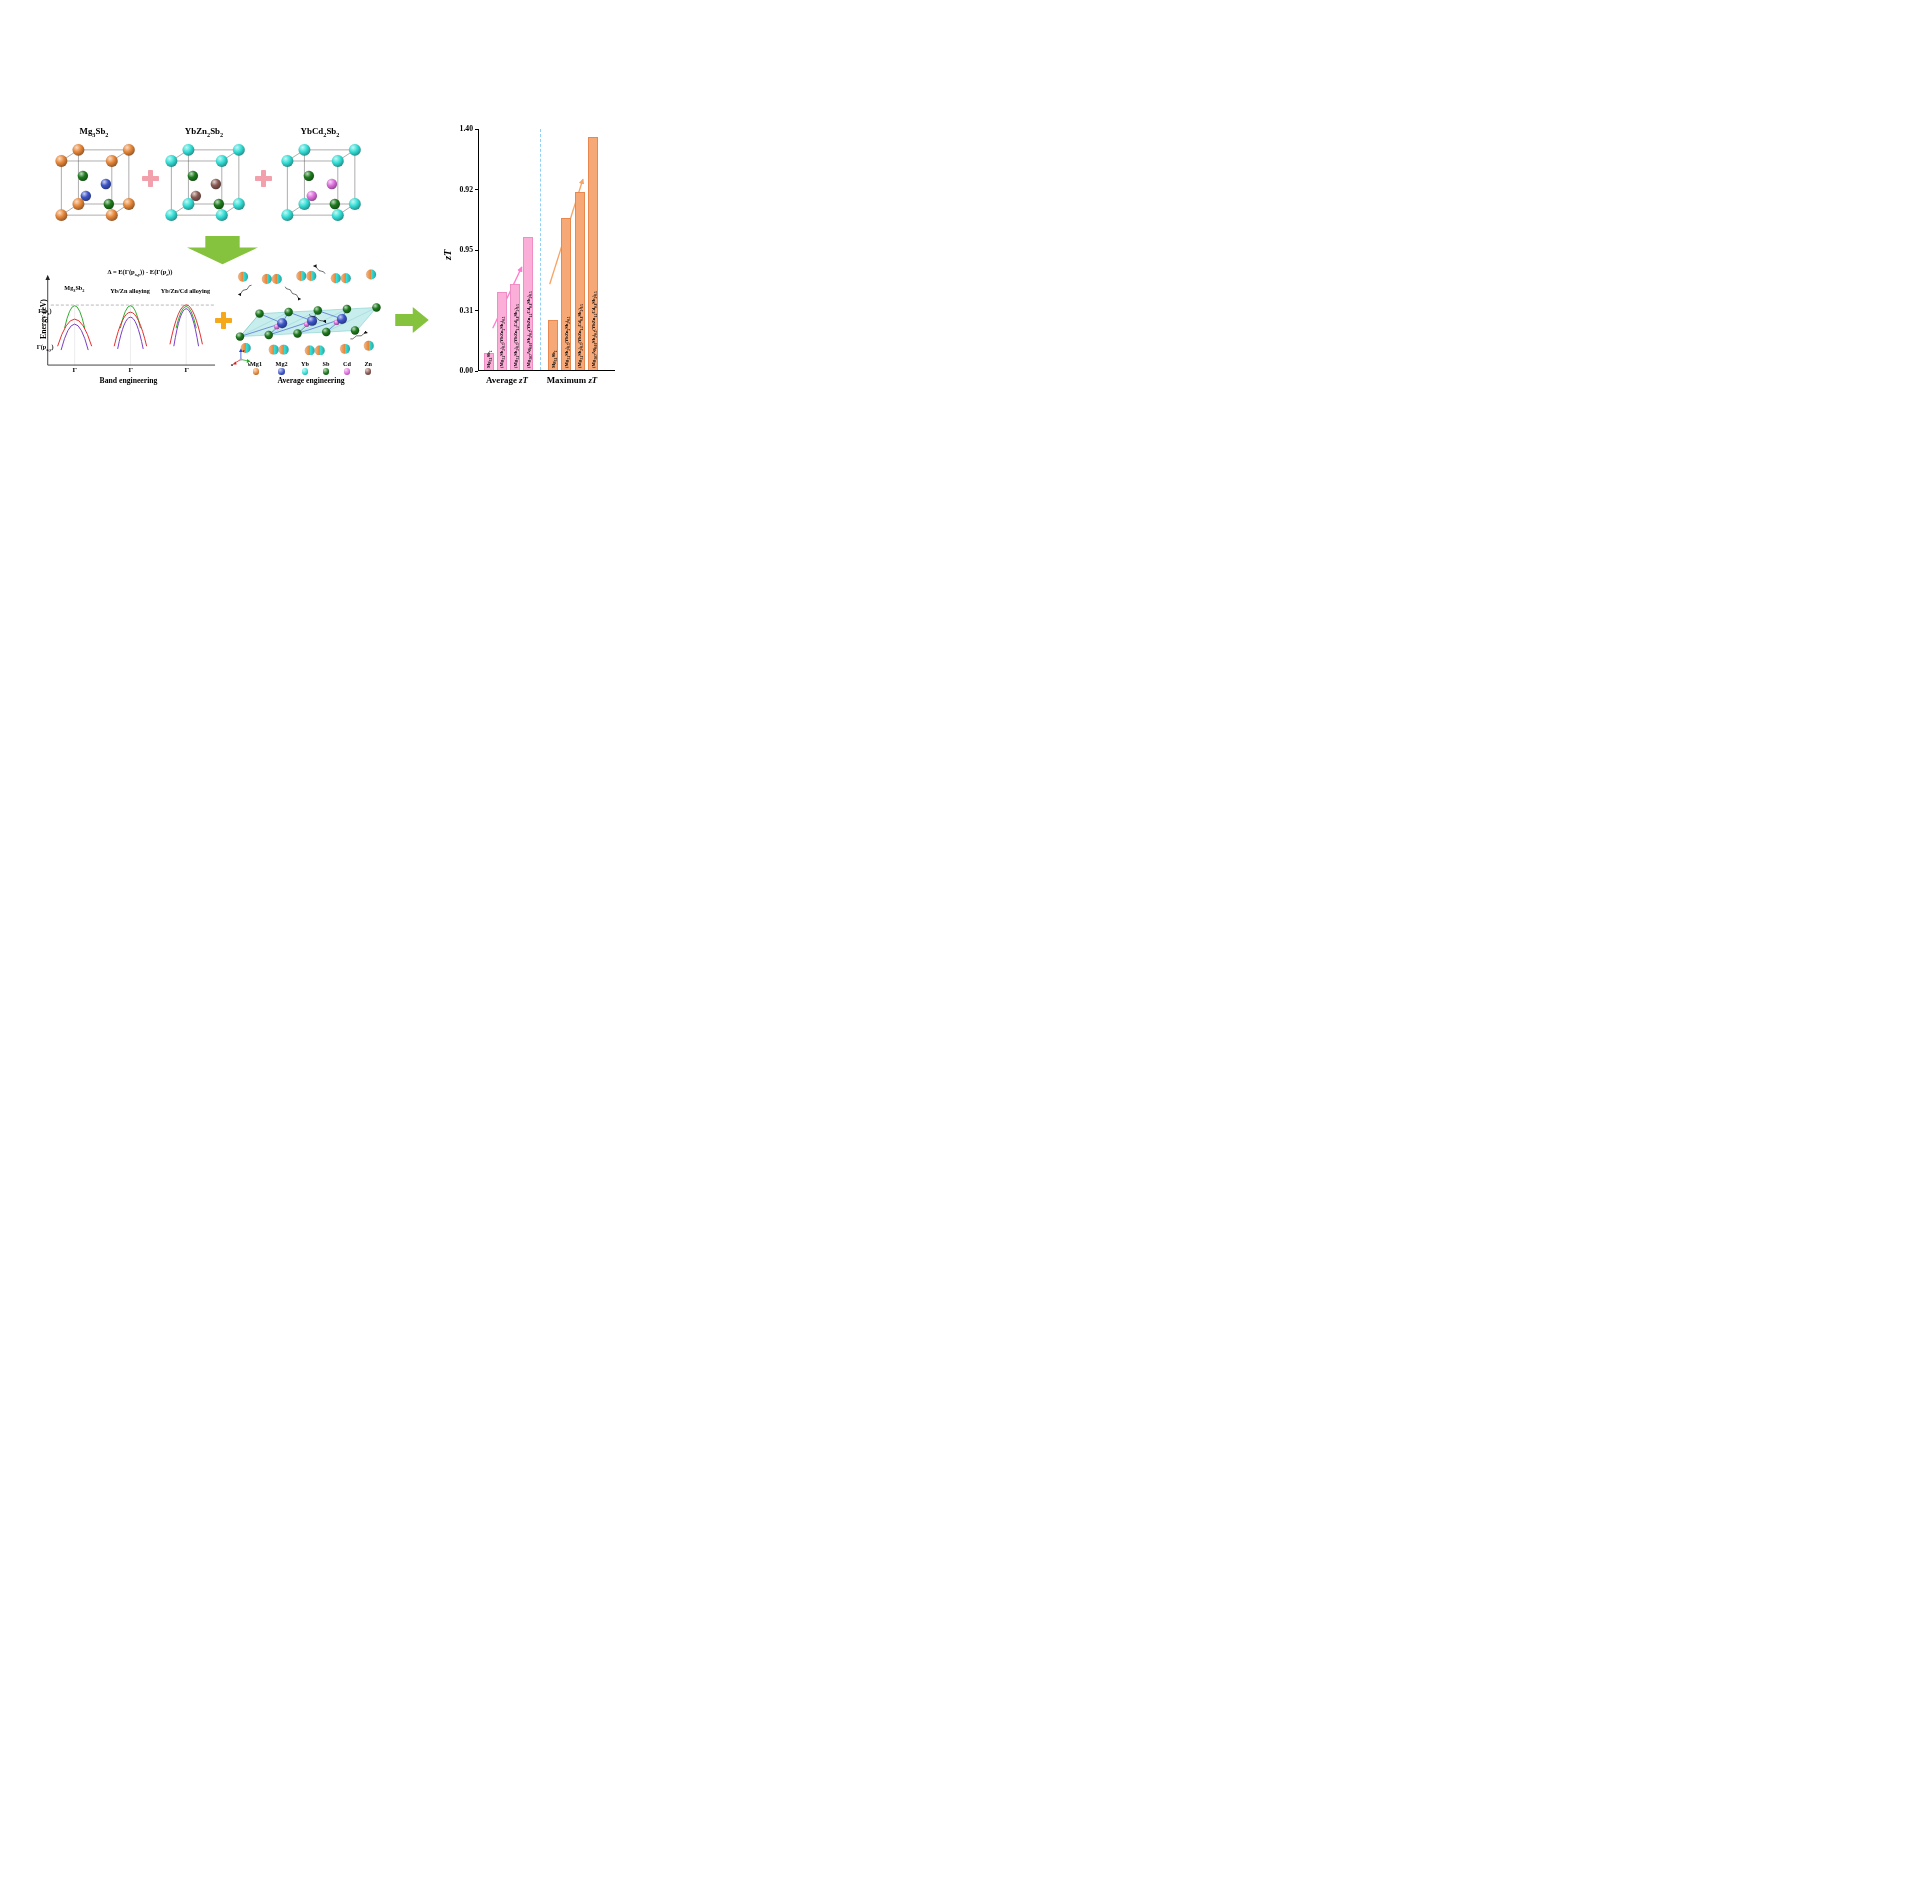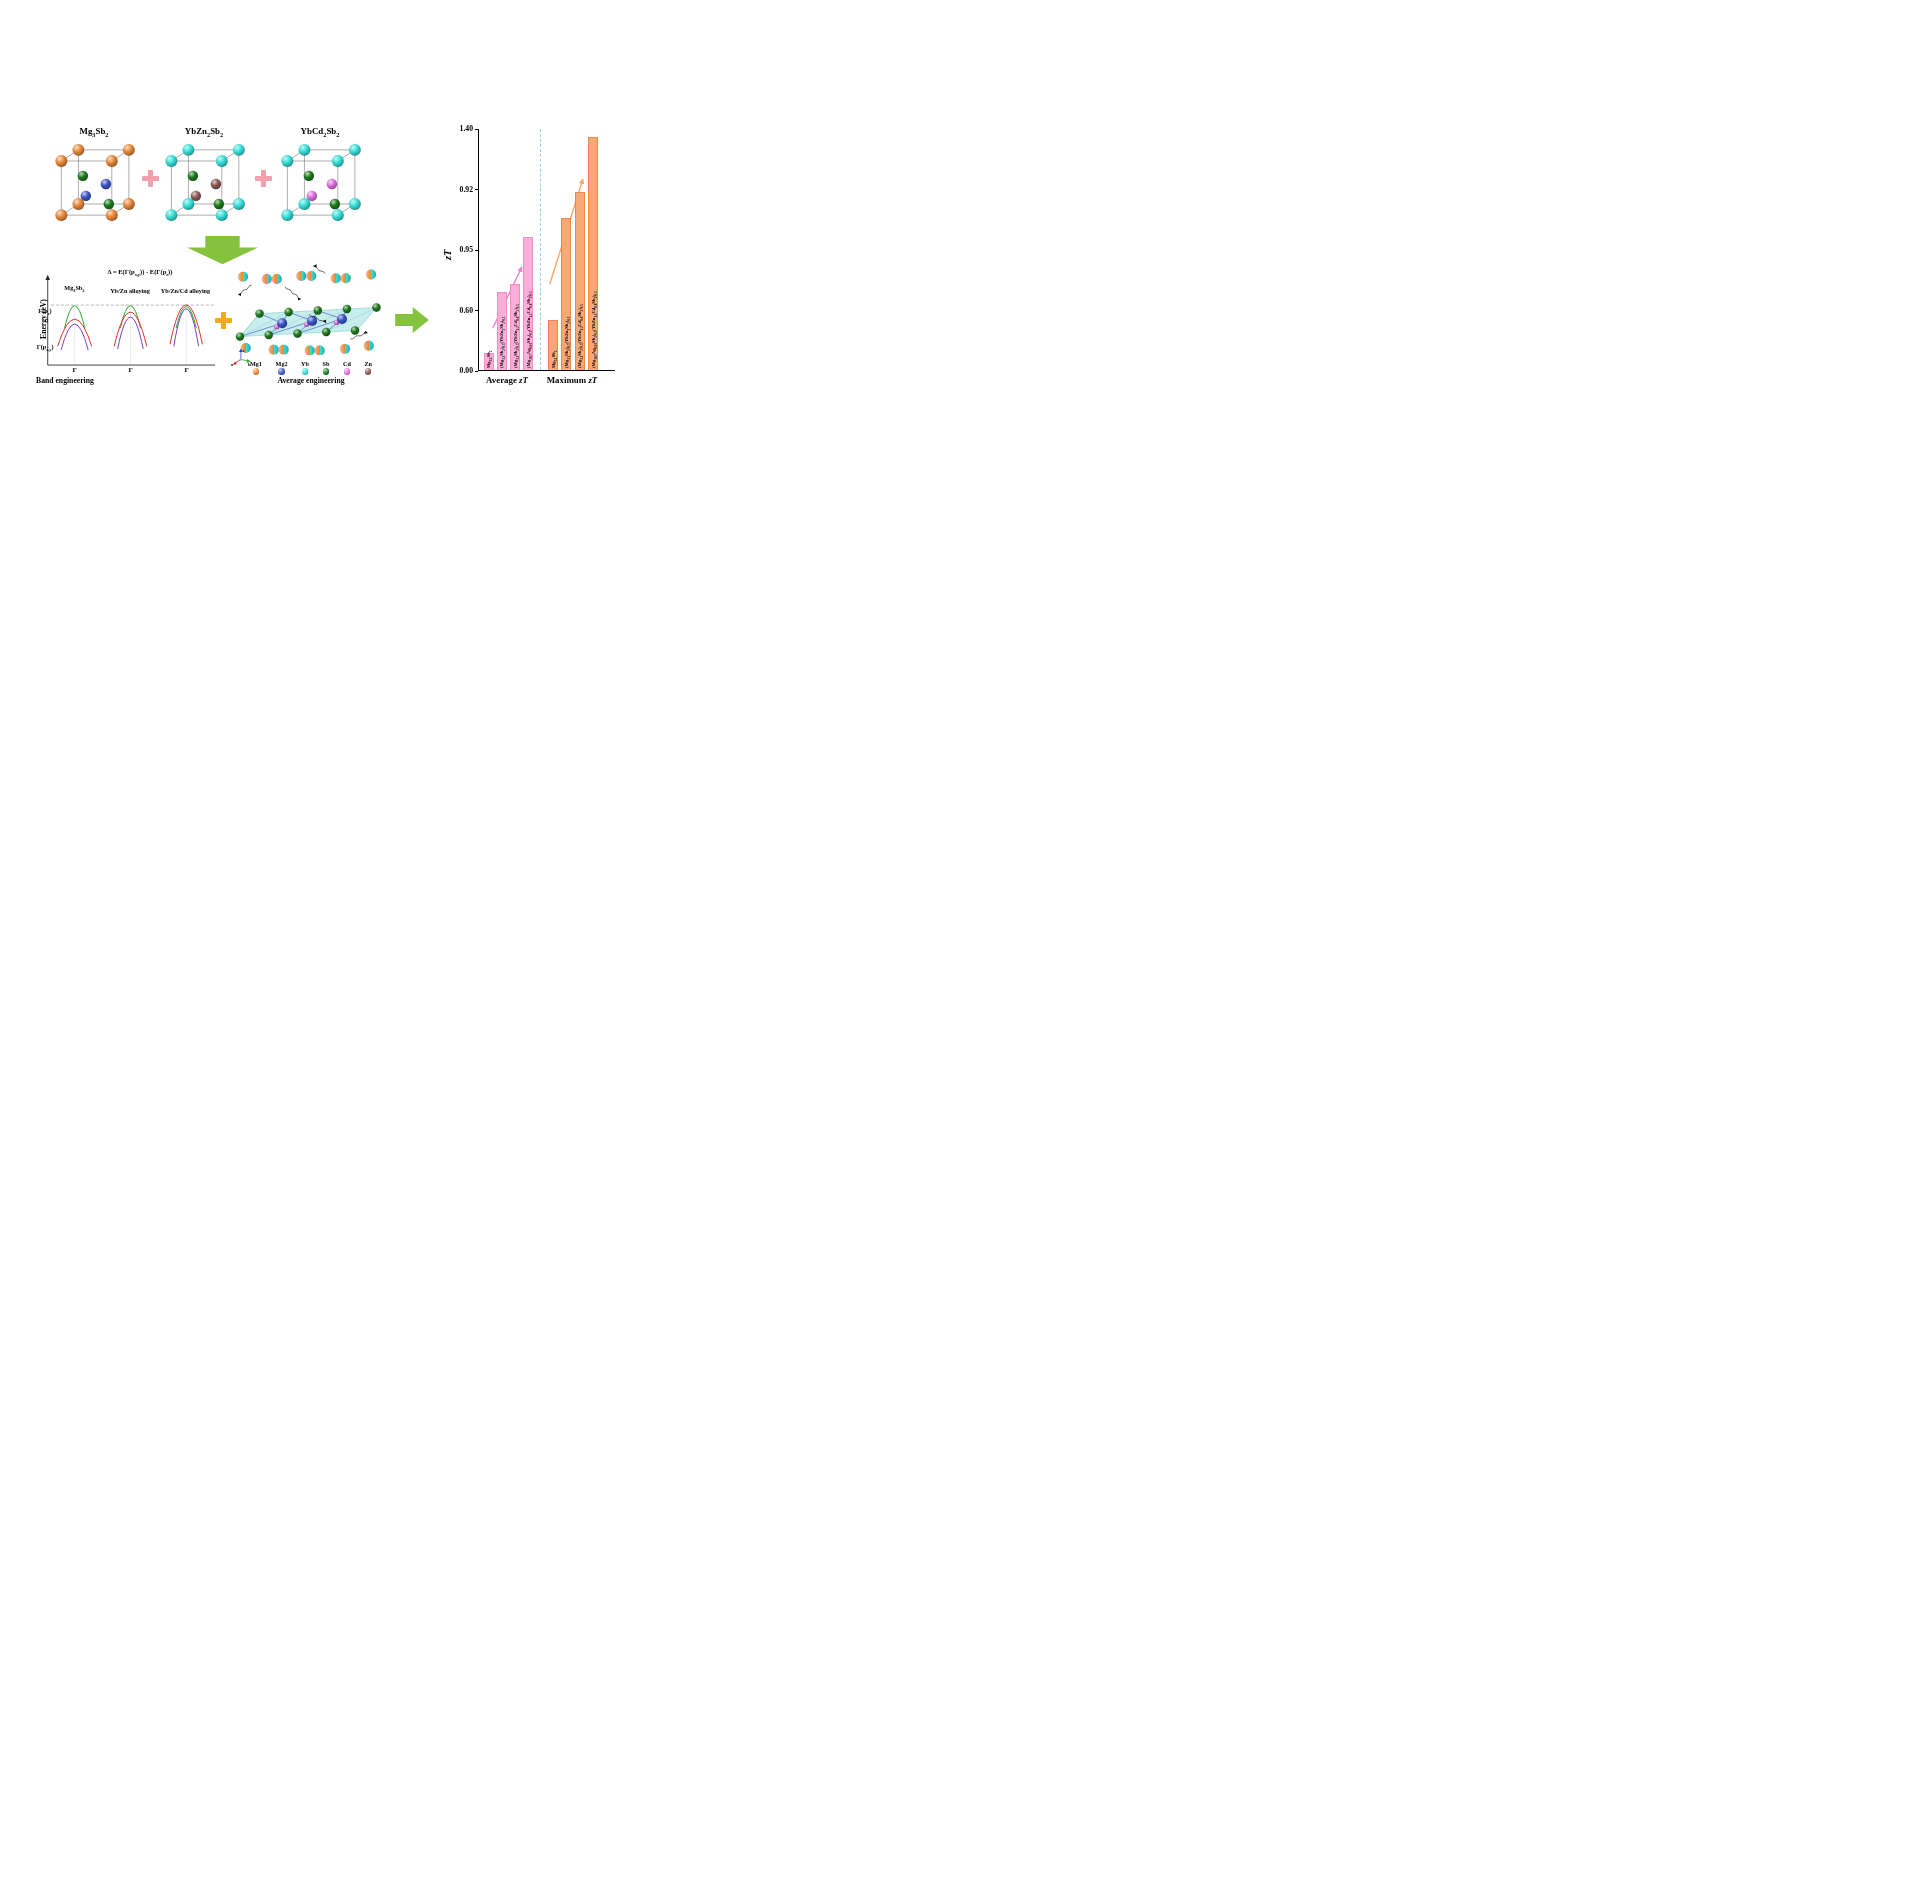--- a/index.html
+++ b/index.html
@@ -28,21 +28,21 @@
   .vfaint{stroke:#ccc;stroke-width:1}
   .bp-label{position:absolute;font-weight:bold;font-size:6.2px;text-align:center}
   .delta{left:54px;top:0.8px;width:100px;font-size:6.5px}
   .l0{left:15.4px;top:17px;width:46px}
   .l1{left:67px;top:20px;width:54px}
   .l2{left:117px;top:20px;width:65px}
   .gpz{left:2.3px;top:40px;text-align:left}
   .gpxy{left:0.8px;top:76px;text-align:left}
   .gamma{position:absolute;font-size:7px;font-weight:bold;text-align:center;width:15.4px;top:99px}
   .g0{left:31px}.g1{left:87px}.g2{left:143px}
-  .bp-xlabel{position:absolute;font-weight:bold;font-size:7.7px;width:185px;top:109px;left:0}
+  .bp-xlabel{position:absolute;font-weight:bold;font-size:7.7px;width:185px;text-align:center;top:109px;left:0}
   .energy-label{position:absolute;left:39px;top:339px;transform:rotate(-90deg);transform-origin:0 0;font-weight:bold;font-size:7.7px;white-space:nowrap}
   
   .entropy-svg{position:absolute;left:228px;top:263px;width:162px;height:92px}
   .axes-glyph{position:absolute;left:230px;top:347px;width:21px;height:21px}
   .legend{position:absolute;left:250px;top:360px;width:122px;display:flex;justify-content:space-between}
   .lg-item{display:flex;flex-direction:column;align-items:center;gap:1.2px}
   .lg-label{font-weight:bold;font-size:6.2px}
   .lg-sphere{width:6.5px;height:6.5px;border-radius:50%}
   .entropy-title{position:absolute;left:253px;top:376px;width:116px;text-align:center;font-weight:bold;font-size:7.7px}
   
@@ -350,21 +350,21 @@
         <line x1="36" y1="520" x2="112" y2="360" stroke="#FF7BD1" stroke-width="3.5" marker-end="url(#arr-p)"></line>
         <line x1="185" y1="405" x2="272" y2="130" stroke="#F7A566" stroke-width="3.5" marker-end="url(#arr-o)"></line>
       </svg>
   <div class="tick-mark" style="top: -0.4px;"></div>
       <div class="tick-label" style="top: -4.6px;">1.40</div>
       <div class="tick-mark" style="top: 60px;"></div>
       <div class="tick-label" style="top: 56px;">0.92</div>
       <div class="tick-mark" style="top: 121px;"></div>
       <div class="tick-label" style="top: 116px;">0.95</div>
       <div class="tick-mark" style="top: 181px;"></div>
-      <div class="tick-label" style="top: 177px;">0.60</div>
+      <div class="tick-label" style="top: 177px;">0.31</div>
       <div class="tick-mark" style="top: 242px;"></div>
       <div class="tick-label" style="top: 237px;">0.00</div>
       <div class="bar" style="left: 4.6px; width: 10px; height: 17.3px; background: rgb(251, 174, 216); border-top: 0.4px solid rgb(238, 142, 196); border-right: 0.4px solid rgb(238, 142, 196); border-left: 0.4px solid rgb(238, 142, 196); border-image: initial; border-bottom: none;"></div>
       <div class="bar-label" style="left: 12.3px;">Mg<sub>3.1</sub>Sb<sub>2</sub></div>
       <div class="bar" style="left: 17.7px; width: 10px; height: 78px; background: rgb(251, 174, 216); border-top: 0.4px solid rgb(238, 142, 196); border-right: 0.4px solid rgb(238, 142, 196); border-left: 0.4px solid rgb(238, 142, 196); border-image: initial; border-bottom: none;"></div>
       <div class="bar-label" style="left: 25.4px;">(Mg<sub>3.1</sub>Sb<sub>2</sub>)<sub>0.5</sub>(YbZn<sub>2</sub>Sb<sub>2</sub>)<sub>0.5</sub></div>
       <div class="bar" style="left: 31px; width: 10px; height: 86px; background: rgb(251, 174, 216); border-top: 0.4px solid rgb(238, 142, 196); border-right: 0.4px solid rgb(238, 142, 196); border-left: 0.4px solid rgb(238, 142, 196); border-image: initial; border-bottom: none;"></div>
       <div class="bar-label" style="left: 39px;">(Mg<sub>3.1</sub>Sb<sub>2</sub>)<sub>0.5</sub>(YbZn<sub>1.2</sub>Cd<sub>0.8</sub>Sb<sub>2</sub>)<sub>0.5</sub></div>
       <div class="bar" style="left: 44px; width: 10px; height: 133px; background: rgb(251, 174, 216); border-top: 0.4px solid rgb(238, 142, 196); border-right: 0.4px solid rgb(238, 142, 196); border-left: 0.4px solid rgb(238, 142, 196); border-image: initial; border-bottom: none;"></div>
       <div class="bar-label" style="left: 52px;">(Mg<sub>3.07</sub>Ag<sub>0.03</sub>Sb<sub>2</sub>)<sub>0.5</sub>(YbZn<sub>1.2</sub>Cd<sub>0.8</sub>Sb<sub>2</sub>)<sub>0.5</sub></div>

